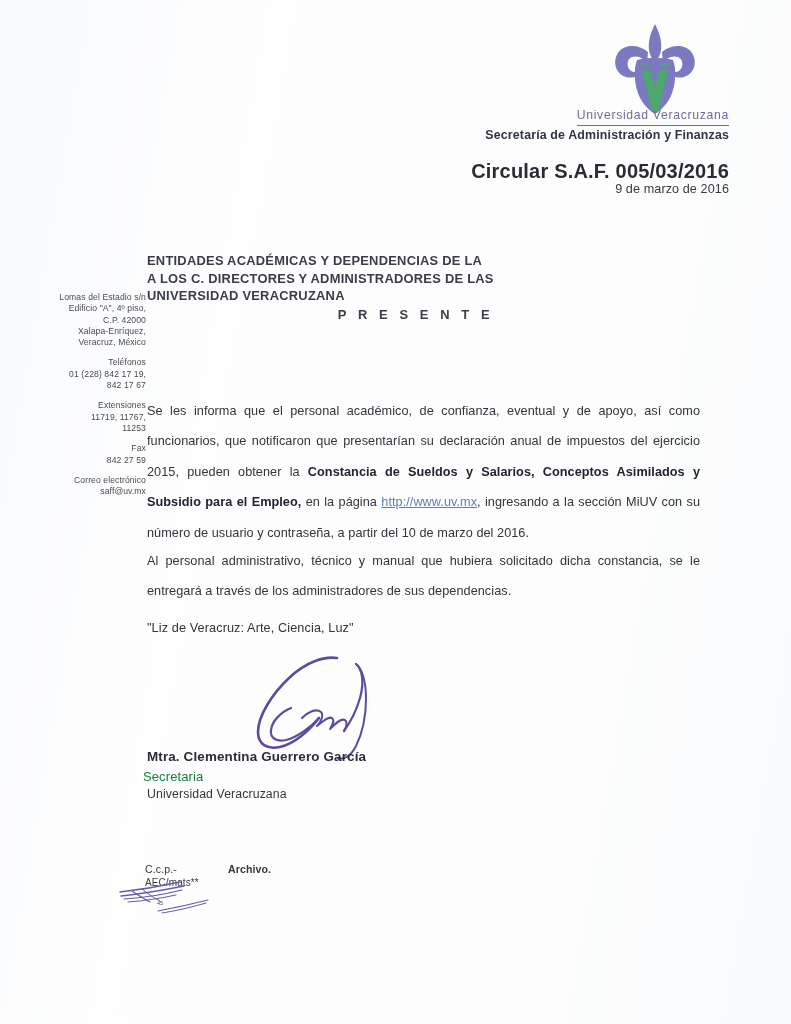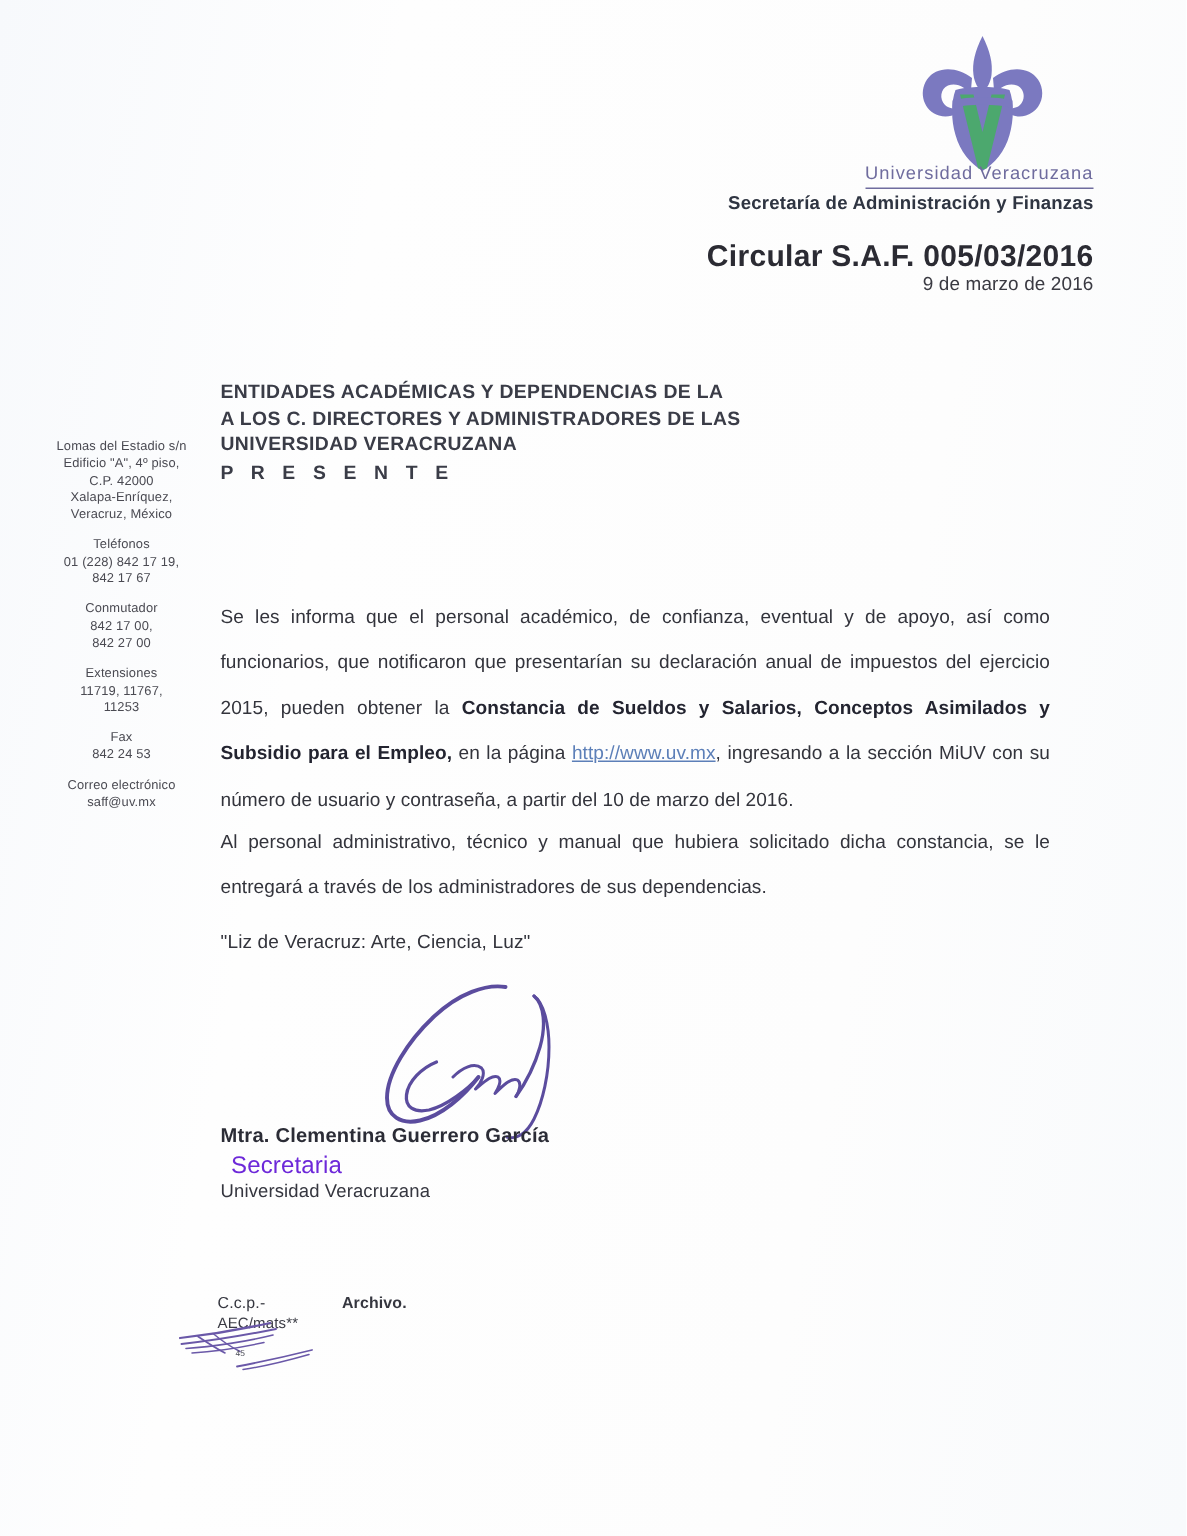--- a/index.html
+++ b/index.html
@@ -88,29 +88,30 @@
     font-size: 12.9px;
     font-weight: bold;
     line-height: 17.6px;
     color: #3a3c47;
     letter-spacing: 0.25px;
   }
   #addressee .presente {
     letter-spacing: 4.1px;
     display: block;
     padding-top: 1px;
+    text-align: right;
   }
 
   
   #contact {
     position: absolute;
     left: 16px;
     top: 292px;
     width: 130px;
-    text-align: center;
+    text-align: right;
     font-size: 8.6px;
     line-height: 11.3px;
     color: #4a4a52;
     letter-spacing: 0.1px;
   }
   #contact .grp { margin-bottom: 9px; }
   #contact .grp:last-child { margin-bottom: 0; }
   #contact .lbl { display:block; }
   #contact .val { display:block; }
 
@@ -154,24 +155,24 @@
     position: absolute;
     left: 147px;
     top: 749px;
     font-size: 13.4px;
     font-weight: bold;
     color: #2b2c36;
     letter-spacing: 0.15px;
   }
   #sign-role {
     position: absolute;
-    left: 154px;
+    left: 143px;
     top: 769px;
-    font-size: 16px;
-    color: #6d28d9;
+    font-size: 13px;
+    color: #15803d;
     letter-spacing: 0.1px;
   }
   #sign-org {
     position: absolute;
     left: 147px;
     top: 787px;
     font-size: 12.3px;
     color: #35363f;
     letter-spacing: 0.1px;
   }
@@ -252,32 +253,27 @@
       <span class="val">C.P. 42000</span>
       <span class="val">Xalapa-Enríquez,</span>
       <span class="val">Veracruz, México</span>
     </div>
     <div class="grp">
       <span class="lbl">Teléfonos</span>
       <span class="val">01 (228) 842 17 19,</span>
       <span class="val">842 17 67</span>
     </div>
     <div class="grp">
-      <span class="lbl">Conmutador</span>
-      <span class="val">842 17 00,</span>
-      <span class="val">842 27 00</span>
-    </div>
-    <div class="grp">
       <span class="lbl">Extensiones</span>
       <span class="val">11719, 11767,</span>
       <span class="val">11253</span>
     </div>
     <div class="grp">
       <span class="lbl">Fax</span>
-      <span class="val">842 24 53</span>
+      <span class="val">842 27 59</span>
     </div>
     <div class="grp">
       <span class="lbl">Correo electrónico</span>
       <span class="val">saff@uv.mx</span>
     </div>
   </div>
 
   <div class="body-par" id="par1"><span>Se les informa que el personal académico, de confianza, eventual y de apoyo, así como funcionarios, que notificaron que presentarían su declaración anual de impuestos del ejercicio 2015, pueden obtener la </span><b>Constancia de Sueldos y Salarios, Conceptos Asimilados y Subsidio para el Empleo,</b><span> en la página </span><a class="link" href="#">http://www.uv.mx</a><span>, ingresando a la sección MiUV con su número de usuario y contraseña, a partir del 10 de marzo del 2016.</span></div>
 
   <div class="body-par" id="par2">Al personal administrativo, técnico y manual que hubiera solicitado dicha constancia, se le entregará a través de los administradores de sus dependencias.</div>

